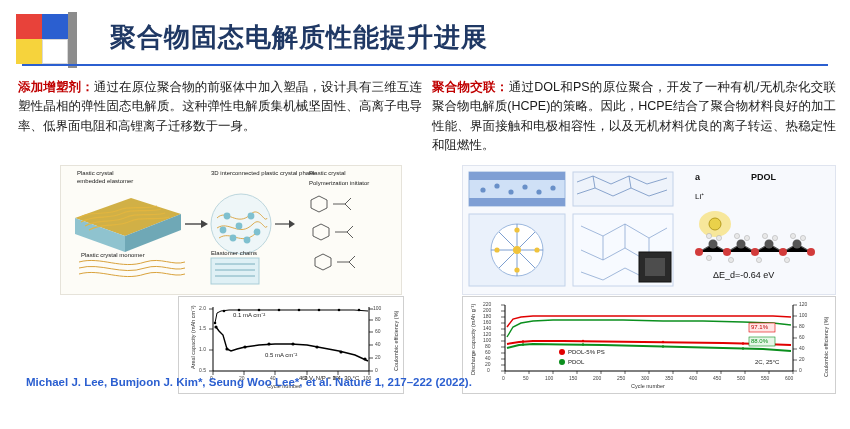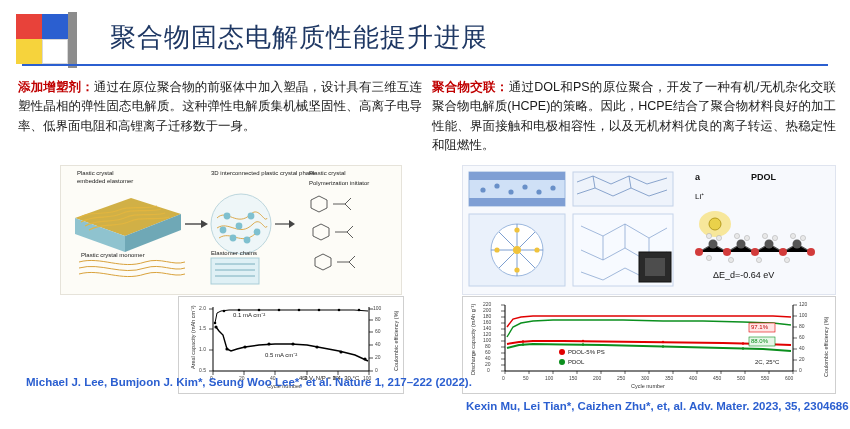--- a/index.html
+++ b/index.html
@@ -44,21 +44,21 @@
   .logo-bar-gray {
     position: absolute;
     left: 52px; top: -2px;
     width: 9px; height: 56px;
     background: #8c8c8c;
   }
   .title-text {
     position: absolute;
     left: 110px; top: 12px;
     font-size: 26px;
-    font-weight: normal;
+    font-weight: bold;
     color: #1f3864;
     letter-spacing: 1px;
   }
   .title-underline {
     position: absolute;
     left: 22px; top: 64px;
     width: 806px;
     height: 2px;
     background: #2b5fd0;
   }
@@ -558,15 +558,14 @@
     <span class="annot" style="left:292px; top:62px;">2C, 25°C</span>
     <span class="annot" style="left:96px; top:52px;">
       <span class="legend-dot" style="background:#e00000;"></span><span>PDOL-5% PS</span>
     </span>
     <span class="annot" style="left:96px; top:62px;">
       <span class="legend-dot" style="background:#0b8f1e;"></span><span>PDOL</span>
     </span>
   </div>
 
   <div class="ref ref-left">Michael J. Lee, Bumjoon J. Kim*, Seung Woo Lee*, et al. Nature  1, 217–222 (2022).</div>
-  <div class="ref ref-right">Kexin Mu, Lei Tian*, Caizhen Zhu*, et, al. Adv. Mater. 2023, 35, 2304686</div>
 
 </div>
 
 </body></html>

